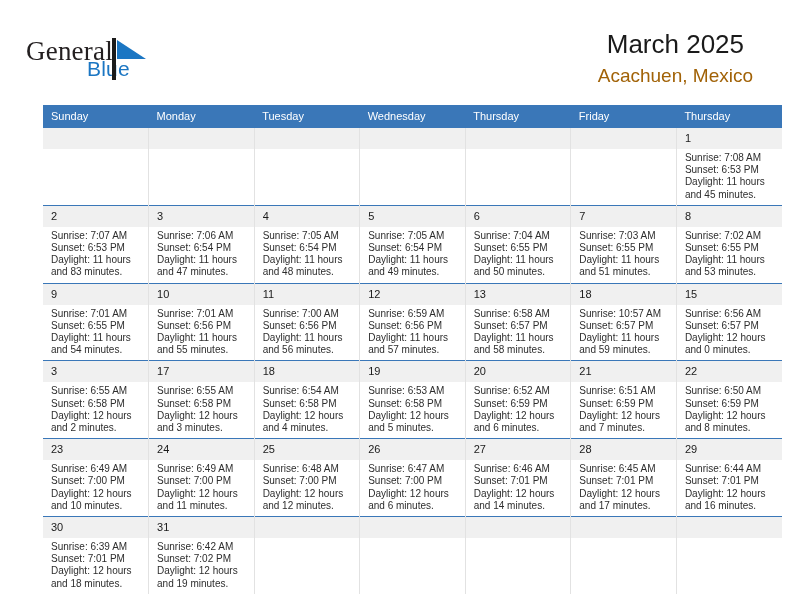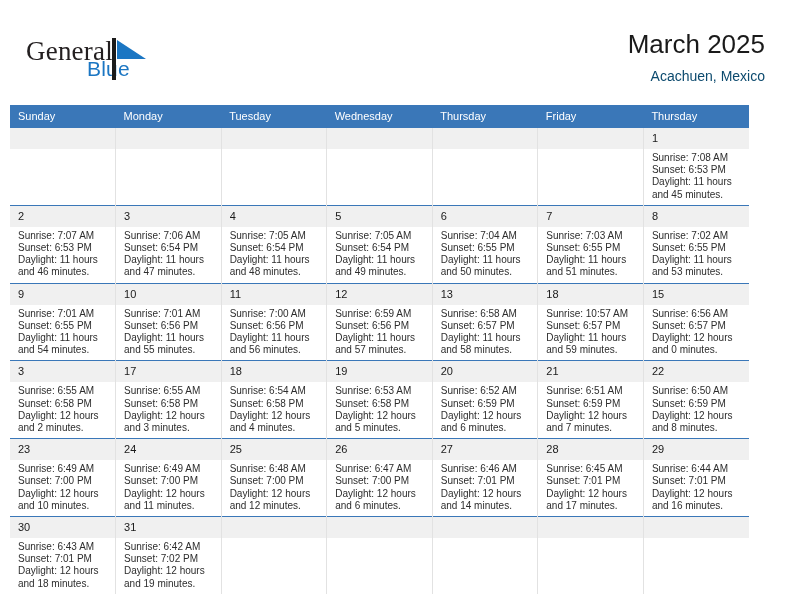--- a/index.html
+++ b/index.html
@@ -57,43 +57,43 @@
   .brand-flag {
     position: absolute;
     left: 86px;
     top: 2px;
     width: 38px;
     height: 42px;
   }
 
   .title-block {
     position: absolute;
-    right: 0;
+    right: 12px;
     top: 0;
-    text-align: right;
+    text-align: center;
   }
   .cal-title {
     font-size: 26px;
     color: #1a1a1a;
     line-height: 32px;
     white-space: nowrap;
     font-weight: normal;
   }
   .cal-subtitle {
-    font-size: 14px;
-    color: #0c4a6e;
+    font-size: 19px;
+    color: #a16207;
     line-height: 20px;
     margin-top: 6px;
     white-space: nowrap;
   }
 
   
   .calendar {
     position: absolute;
-    left: 10px;
+    left: 43px;
     top: 105px;
     width: 739px;
     border-collapse: collapse;
     table-layout: fixed;
   }
   .calendar th {
     background: #3a77b8;
     color: #ffffff;
     font-size: 11px;
     font-weight: normal;
@@ -207,21 +207,21 @@
             </div>
           </td>
         </tr>
         <tr class="week">
           <td>
             <div class="daynum">2</div>
             <div class="info">
               <div>Sunrise: 7:07 AM</div>
               <div>Sunset: 6:53 PM</div>
               <div>Daylight: 11 hours</div>
-              <div>and 46 minutes.</div>
+              <div>and 83 minutes.</div>
             </div>
           </td>
           <td>
             <div class="daynum">3</div>
             <div class="info">
               <div>Sunrise: 7:06 AM</div>
               <div>Sunset: 6:54 PM</div>
               <div>Daylight: 11 hours</div>
               <div>and 47 minutes.</div>
             </div>
@@ -464,21 +464,21 @@
               <div>Sunset: 7:01 PM</div>
               <div>Daylight: 12 hours</div>
               <div>and 16 minutes.</div>
             </div>
           </td>
         </tr>
         <tr class="week">
           <td>
             <div class="daynum">30</div>
             <div class="info">
-              <div>Sunrise: 6:43 AM</div>
+              <div>Sunrise: 6:39 AM</div>
               <div>Sunset: 7:01 PM</div>
               <div>Daylight: 12 hours</div>
               <div>and 18 minutes.</div>
             </div>
           </td>
           <td>
             <div class="daynum">31</div>
             <div class="info">
               <div>Sunrise: 6:42 AM</div>
               <div>Sunset: 7:02 PM</div>

